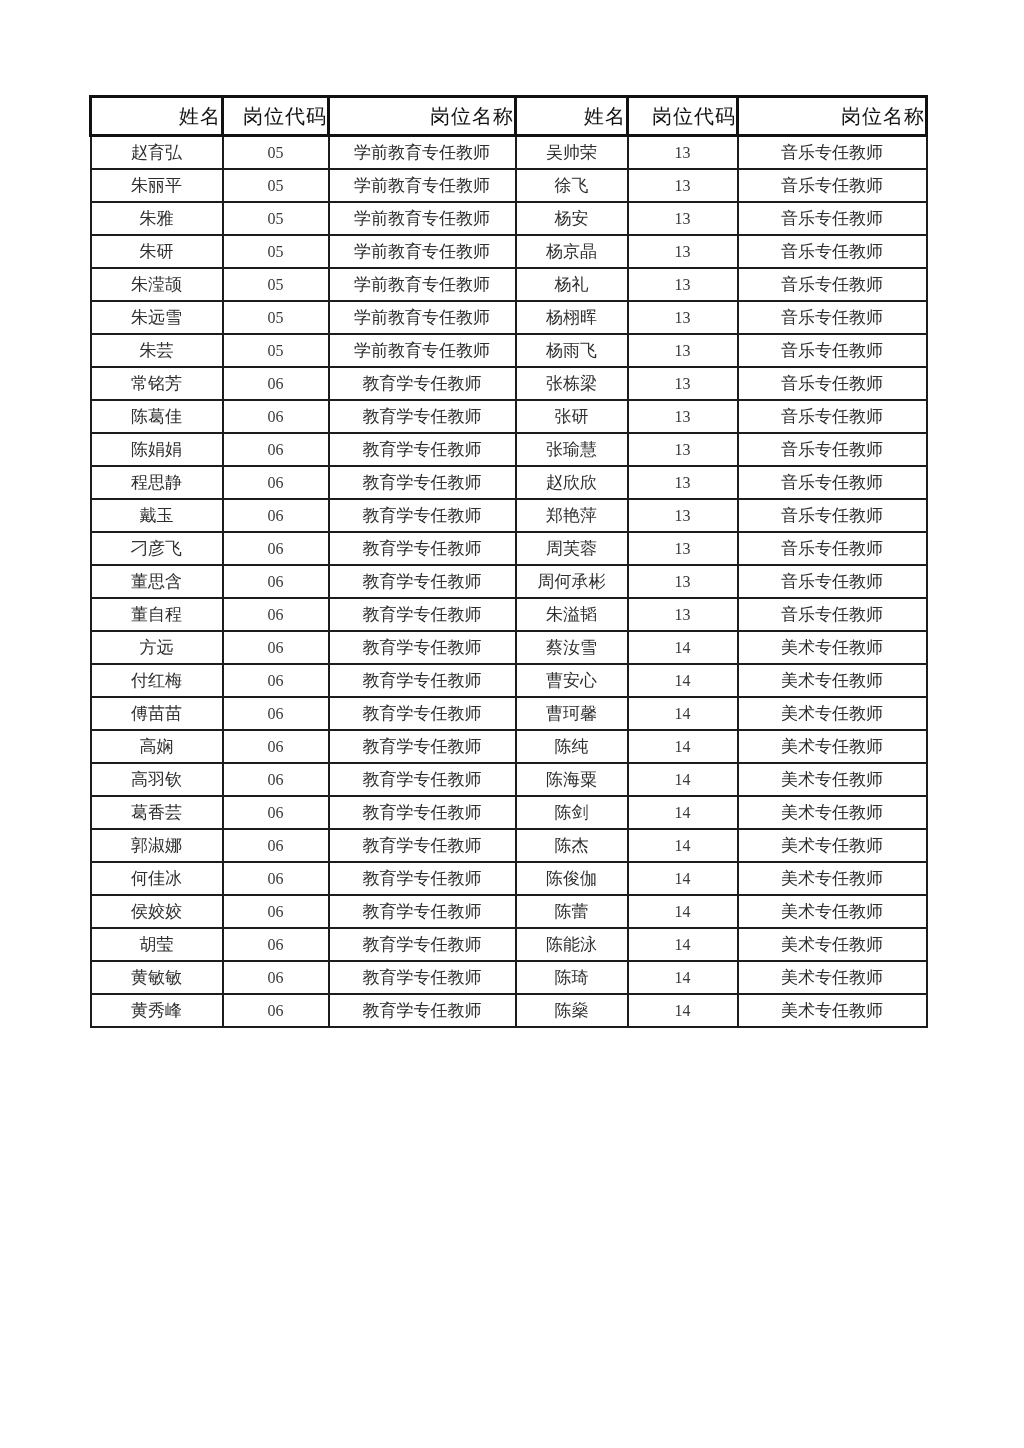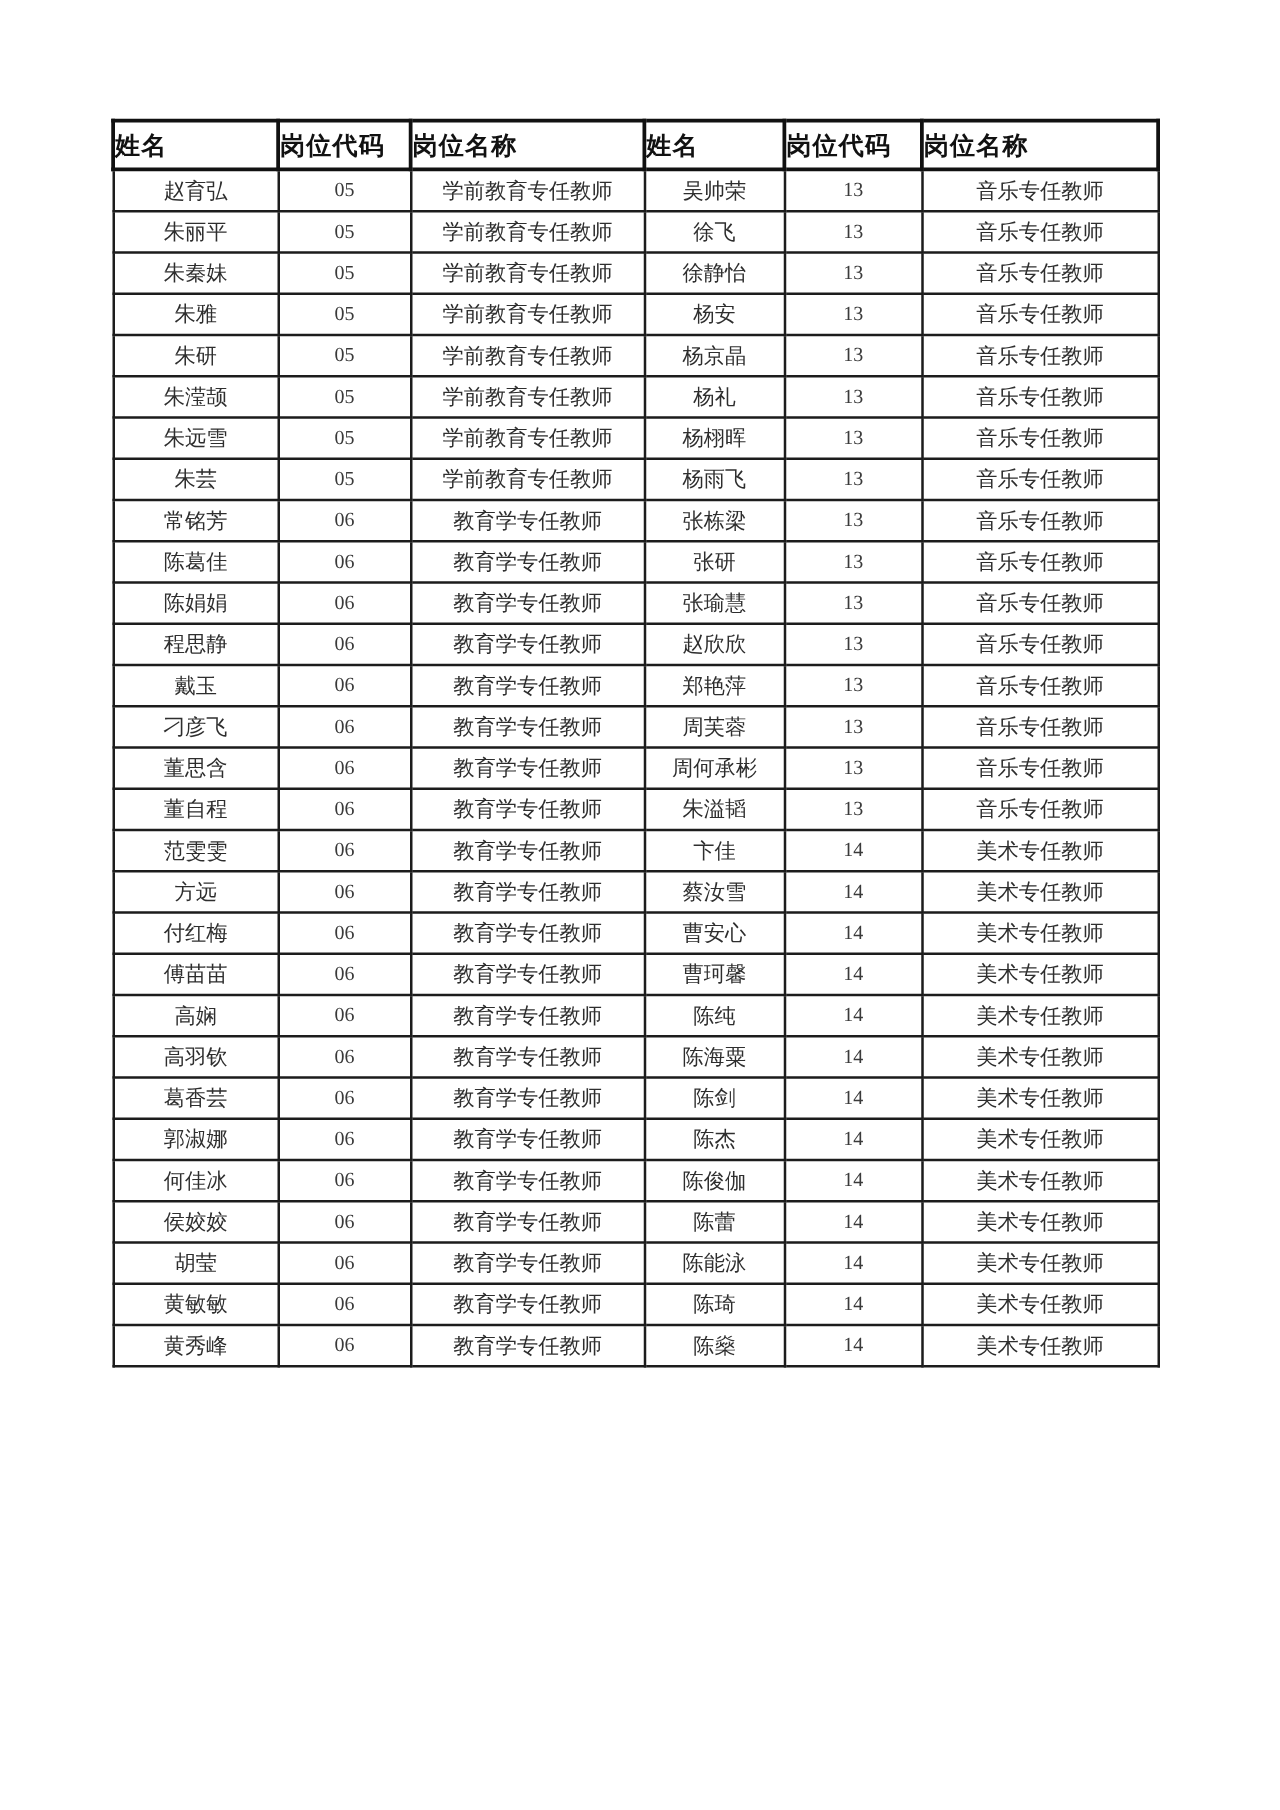--- a/index.html
+++ b/index.html
@@ -33,23 +33,23 @@
   table.roster col.c-code-l  { width: 106px; }
   table.roster col.c-title-l { width: 187px; }
   table.roster col.c-name-r  { width: 112px; }
   table.roster col.c-code-r  { width: 110px; }
   table.roster col.c-title-r { width: 189px; }
 
   table.roster th {
     border: 3px solid #111111;
     height: 36px;
     font-size: 20px;
-    font-weight: bold;
+    font-weight: normal;
     color: #111111;
-    text-align: left;
+    text-align: right;
     vertical-align: middle;
     padding: 0;
     letter-spacing: 1px;
   }
   table.roster td {
     border: 2px solid #1c1c1c;
     height: 31px;
     font-size: 17px;
     color: #2e2e2e;
     text-align: center;
@@ -97,28 +97,20 @@
         </tr>
         <tr>
           <td>朱丽平</td>
           <td class="code">05</td>
           <td>学前教育专任教师</td>
           <td>徐飞</td>
           <td class="code">13</td>
           <td>音乐专任教师</td>
         </tr>
         <tr>
-          <td>朱秦妹</td>
-          <td class="code">05</td>
-          <td>学前教育专任教师</td>
-          <td>徐静怡</td>
-          <td class="code">13</td>
-          <td>音乐专任教师</td>
-        </tr>
-        <tr>
           <td>朱雅</td>
           <td class="code">05</td>
           <td>学前教育专任教师</td>
           <td>杨安</td>
           <td class="code">13</td>
           <td>音乐专任教师</td>
         </tr>
         <tr>
           <td>朱研</td>
           <td class="code">05</td>
@@ -207,28 +199,20 @@
           <td class="code">13</td>
           <td>音乐专任教师</td>
         </tr>
         <tr>
           <td>董自程</td>
           <td class="code">06</td>
           <td>教育学专任教师</td>
           <td>朱溢韬</td>
           <td class="code">13</td>
           <td>音乐专任教师</td>
-        </tr>
-        <tr>
-          <td>范雯雯</td>
-          <td class="code">06</td>
-          <td>教育学专任教师</td>
-          <td>卞佳</td>
-          <td class="code">14</td>
-          <td>美术专任教师</td>
         </tr>
         <tr>
           <td>方远</td>
           <td class="code">06</td>
           <td>教育学专任教师</td>
           <td>蔡汝雪</td>
           <td class="code">14</td>
           <td>美术专任教师</td>
         </tr>
         <tr>

